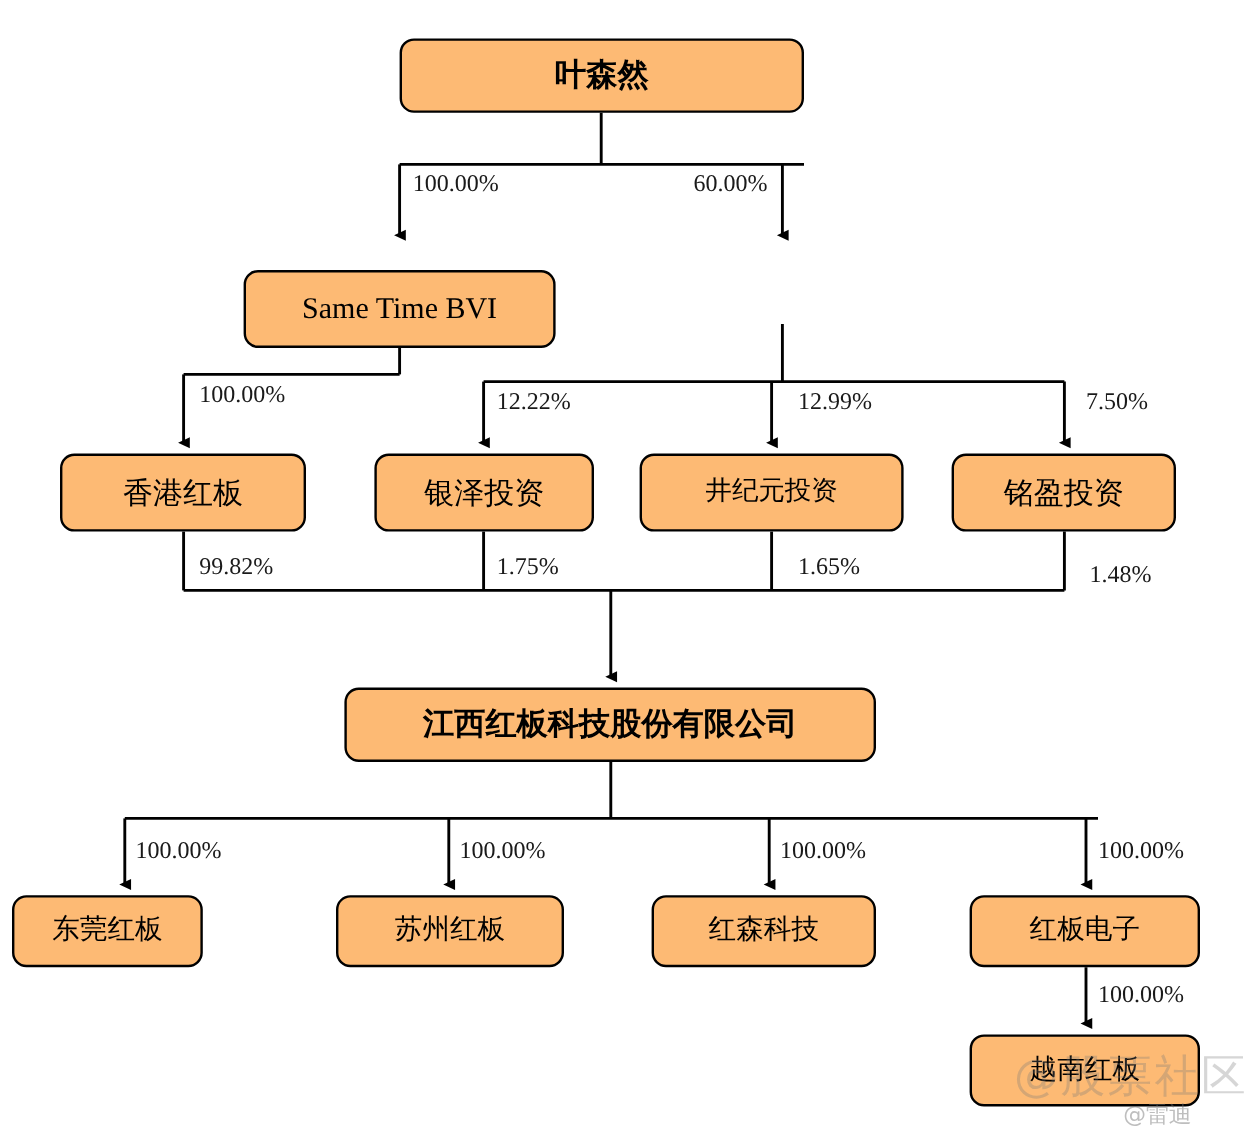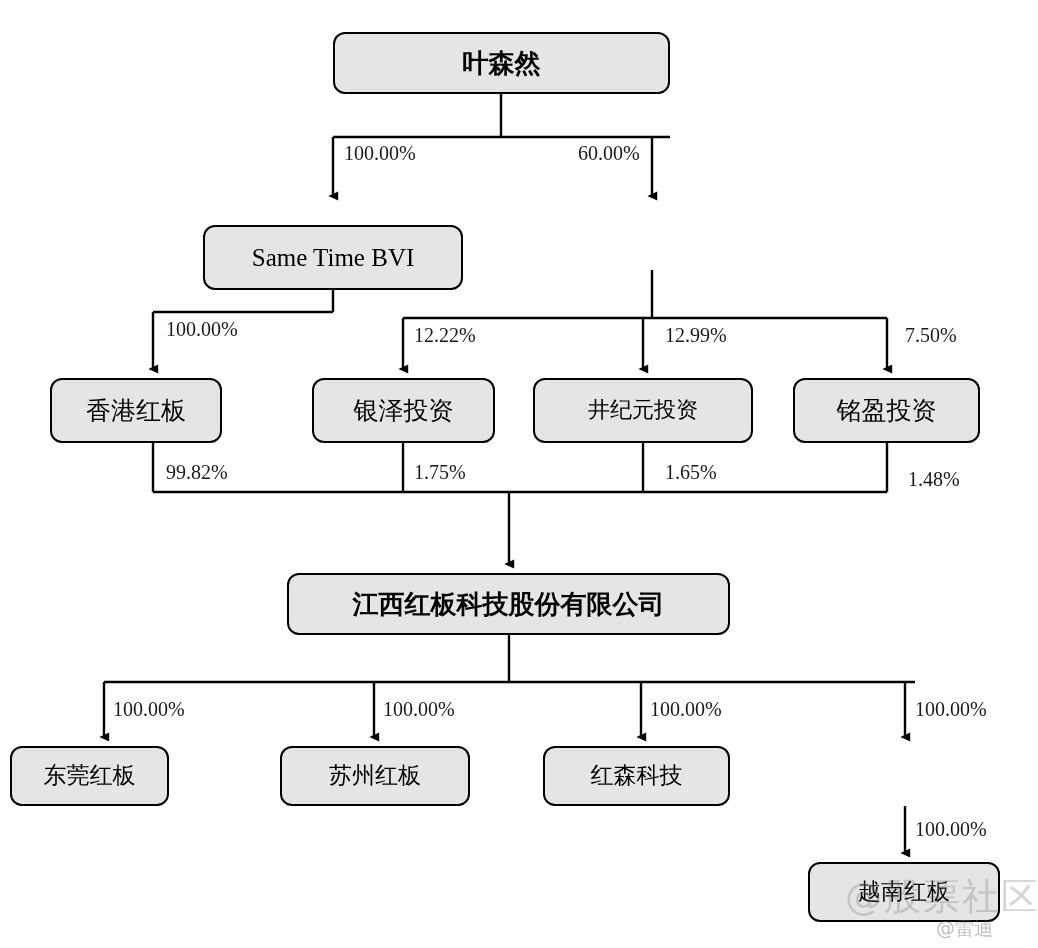--- a/index.html
+++ b/index.html
@@ -20,21 +20,21 @@
     position: absolute;
     left: 0;
     top: 0;
     width: 1038px;
     height: 948px;
     pointer-events: none;
   }
   .node {
     position: absolute;
     box-sizing: border-box;
-    background: #e5e5e5;
+    background: #fdba74;
     border: 2.2px solid #000000;
     border-radius: 12px;
     display: flex;
     align-items: center;
     justify-content: center;
     text-align: left;
     color: #000000;
     font-family: "Liberation Serif", "DejaVu Serif", serif;
     line-height: 1.1;
     z-index: 3;
@@ -118,36 +118,37 @@
 
       <path d="M905,806 L905,853" marker-end="url(#arrow)"></path>
     </g>
   </svg>
 
   <div class="node bold cjk" style="left:333px;top:32px;width:337px;height:62px;font-size:26px;">叶森然</div>
 
   <div class="node" style="left:203px;top:205px;width:260px;height:65px;font-size:25px;margin-top:20px;">Same Time BVI</div>
 
 
-  <div class="node cjk" style="left:50px;top:378px;width:172px;height:65px;font-size:25px;">香港红板</div>
+  <div class="node cjk" style="left:50px;top:378px;width:205px;height:65px;font-size:25px;">香港红板</div>
 
   <div class="node cjk" style="left:312px;top:378px;width:183px;height:65px;font-size:25px;">银泽投资</div>
 
   <div class="node cjk" style="left:533px;top:378px;width:220px;height:65px;font-size:22px;">井纪元投资</div>
 
   <div class="node cjk" style="left:793px;top:378px;width:187px;height:65px;font-size:25px;">铭盈投资</div>
 
   <div class="node bold cjk" style="left:287px;top:573px;width:443px;height:62px;font-size:26px;">江西红板科技股份有限公司</div>
 
   <div class="node cjk" style="left:10px;top:746px;width:159px;height:60px;font-size:23px;">东莞红板</div>
 
   <div class="node cjk" style="left:280px;top:746px;width:190px;height:60px;font-size:23px;">苏州红板</div>
 
   <div class="node cjk" style="left:543px;top:746px;width:187px;height:60px;font-size:23px;">红森科技</div>
 
+  <div class="node cjk" style="left:808px;top:746px;width:192px;height:60px;font-size:23px;">红板电子</div>
 
   <div class="node cjk" style="left:808px;top:862px;width:192px;height:60px;font-size:23px;">越南红板</div>
 
   <div class="pct" style="left:344px;top:142px;">100.00%</div>
   <div class="pct" style="left:578px;top:142px;">60.00%</div>
 
   <div class="pct" style="left:166px;top:318px;">100.00%</div>
   <div class="pct" style="left:414px;top:324px;">12.22%</div>
   <div class="pct" style="left:665px;top:324px;">12.99%</div>
   <div class="pct" style="left:905px;top:324px;">7.50%</div>

